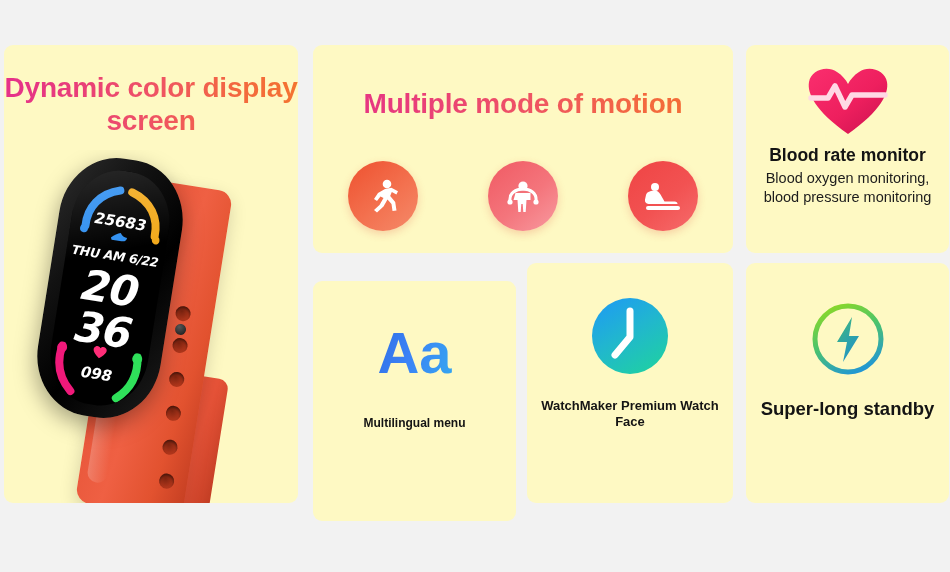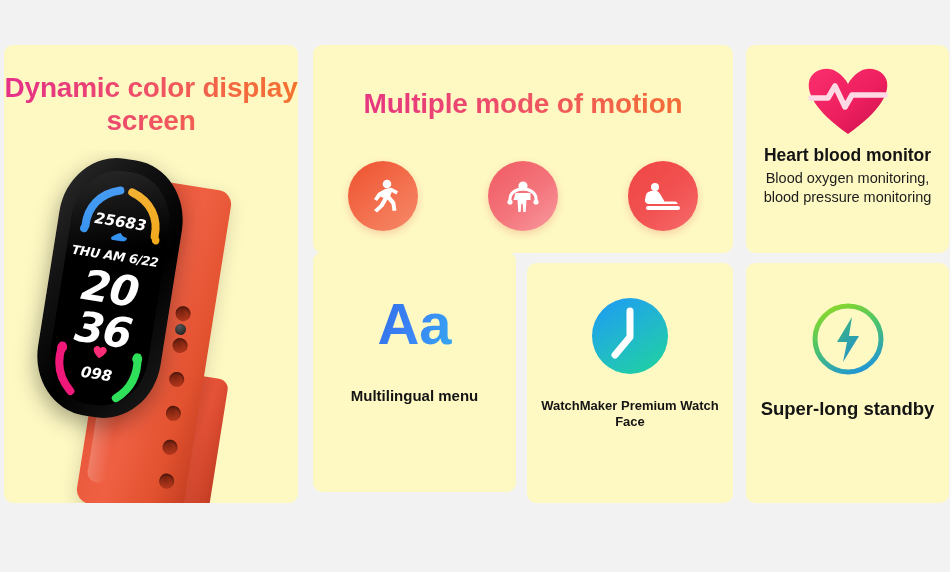--- a/index.html
+++ b/index.html
@@ -22,21 +22,21 @@
     background:#fef9c3;
     border-radius:9px;
     overflow:hidden;
     box-sizing:border-box;
   }
 
   
   #card-display{ left:4px;   top:45px;  width:294px; height:458px; }
   #card-motion { left:313px; top:45px;  width:420px; height:208px; }
   #card-heart  { left:746px; top:45px;  width:203px; height:208px; }
-  #card-lang   { left:313px; top:252px; width:203px; height:240px; }
+  #card-lang   { left:313px; top:281px; width:203px; height:240px; }
   #card-watchm { left:527px; top:263px; width:206px; height:240px; }
   #card-standby{ left:746px; top:263px; width:203px; height:240px; }
 
   
   .grad-title{
     font-weight:700;
     text-align:center;
     line-height:1.18;
     background-image:linear-gradient(95deg,#e5308b 0%,#e83c7b 22%,#ef5463 52%,#f3683f 78%,#f4742f 100%);
     -webkit-background-clip:text;
@@ -187,21 +187,21 @@
   #heart-sub  { top:124px; }
 
   
   #aa-wrap{ top:36px; height:72px; }
   .aa-text{
     font-size:58px;font-weight:700;line-height:1;
     background-image:linear-gradient(110deg,#2f6fe4 0%,#3b82f6 45%,#35a7f0 100%);
     -webkit-background-clip:text;background-clip:text;
     color:transparent;-webkit-text-fill-color:transparent;
   }
-  #lang-title{ top:135px; font-size:15px; }
+  #lang-title{ top:135px; font-size:12px; }
 
   
   #clock-wrap{ top:32px; height:82px; }
   #watchm-title{ top:135px; font-size:13px; }
 
   
   #bolt-wrap{ top:36px; height:80px; }
   #standby-title{ top:135px; font-size:18.5px; }
 </style>
 </head>
@@ -315,21 +315,21 @@
             <stop offset="0%" stop-color="#fa2e6e"></stop>
             <stop offset="55%" stop-color="#ee1f5e"></stop>
             <stop offset="100%" stop-color="#c9114f"></stop>
           </linearGradient>
         </defs>
         <path d="M43 71 C 10 48, 2 30, 4 19 C 6 7, 22 2, 32 9 C 37 12, 41 17, 43 21
                  C 45 17, 49 12, 54 9 C 64 2, 80 7, 82 19 C 84 30, 76 48, 43 71 z" fill="url(#hgrad)"></path>
         <path d="M6 35 h17 l7 -12 l10 21 l7 -12 h33" stroke="#ffd9e5" stroke-width="5.5" fill="none" stroke-linejoin="round" stroke-linecap="round"></path>
       </svg>
     </div>
-    <div class="feat-title" id="heart-title">Heart blood monitor</div>
+    <div class="feat-title" id="heart-title">Blood rate monitor</div>
     <div class="feat-sub" id="heart-sub">Blood oxygen monitoring, blood pressure monitoring</div>
   </div>
 
   <div class="card" id="card-lang">
     <div class="feat-ico" id="aa-wrap">
       <span class="aa-text">Aa</span>
     </div>
     <div class="feat-title" id="lang-title">Multilingual menu</div>
   </div>
 

